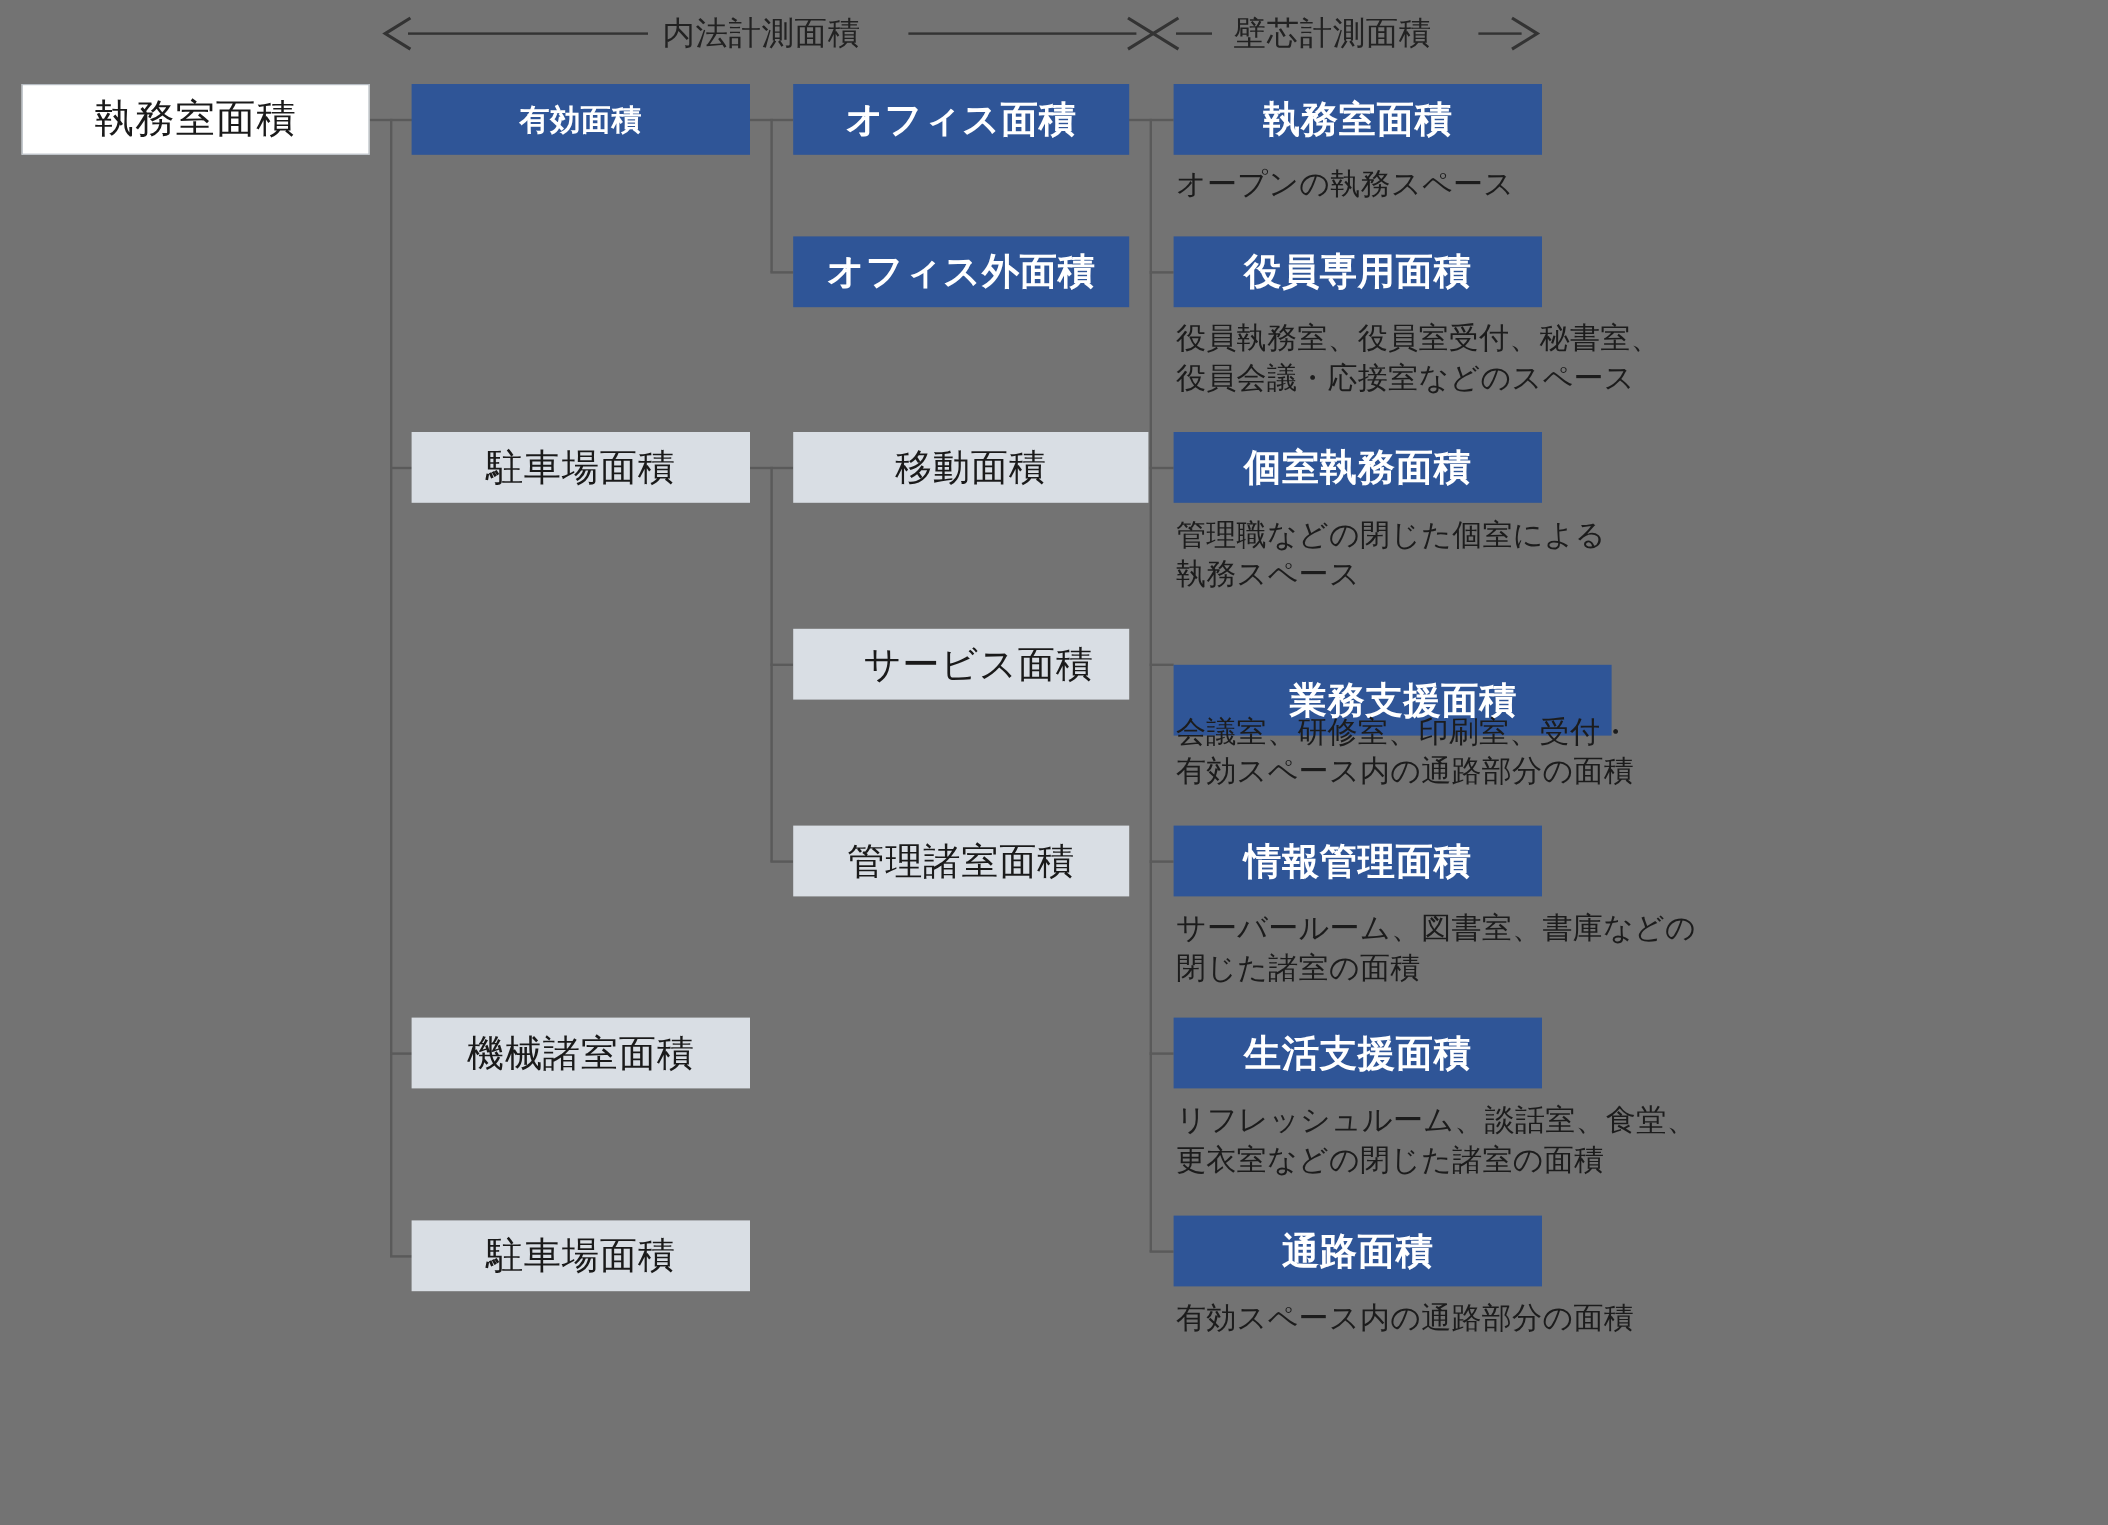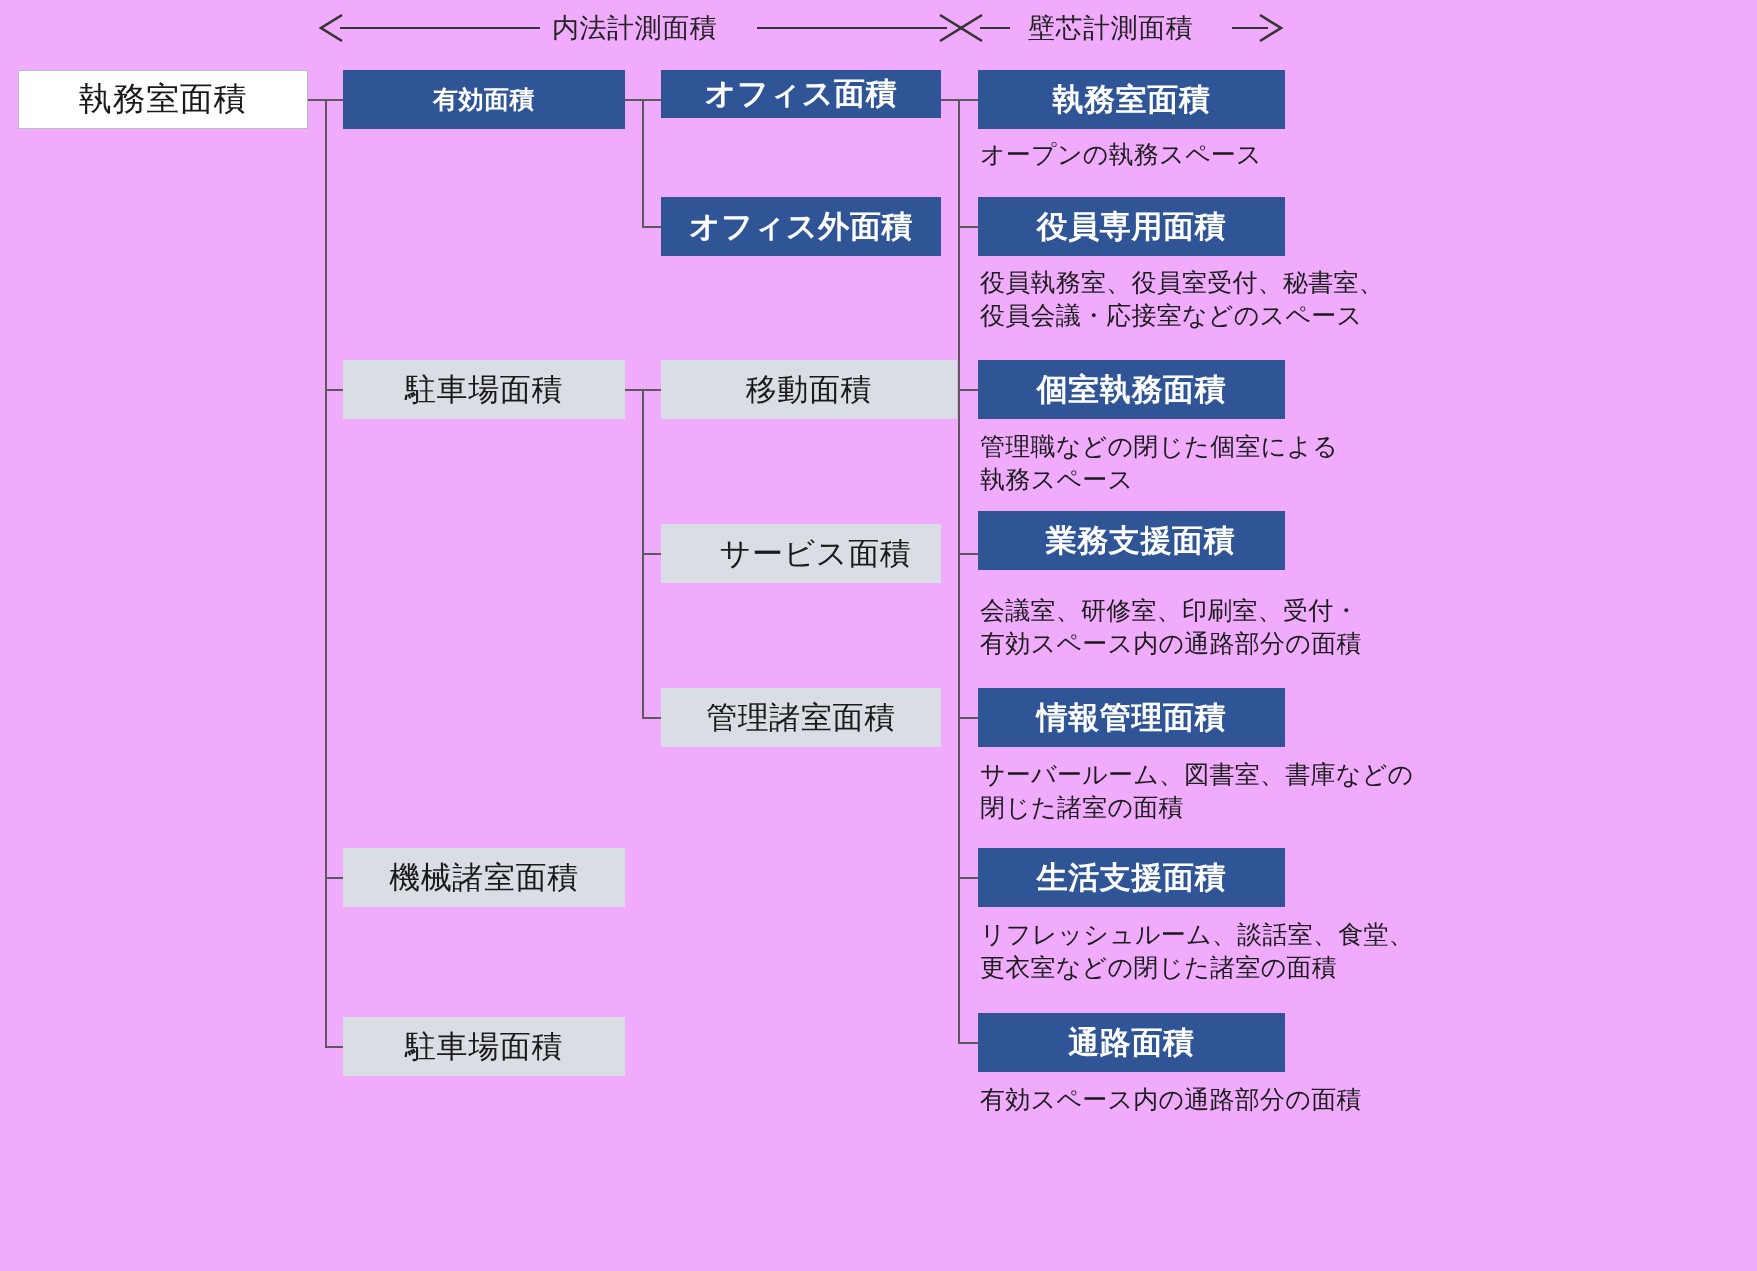--- a/index.html
+++ b/index.html
@@ -8,21 +8,21 @@
     background: #ffffff;
   }
   body {
     font-family: "Liberation Sans", "DejaVu Sans", sans-serif;
     color: #1a1a1a;
   }
   #canvas {
     position: relative;
     width: 1757px;
     height: 1271px;
-    background: #f0abfc;
+    background: #737373;
     overflow: hidden;
   }
 
   
   .node {
     position: absolute;
     box-sizing: border-box;
     display: flex;
     align-items: center;
     justify-content: center;
@@ -156,21 +156,21 @@
   <div class="node gray" style="left:343px; top:360px; width:282px; height:59px; font-size:31px;">
     <span>駐車場面積</span>
   </div>
   <div class="node gray" style="left:343px; top:848px; width:282px; height:59px; font-size:31px;">
     <span>機械諸室面積</span>
   </div>
   <div class="node gray" style="left:343px; top:1017px; width:282px; height:59px; font-size:31px;">
     <span>駐車場面積</span>
   </div>
 
-  <div class="node blue" style="left:661px; top:70px; width:280px; height:48px; font-size:31px;">
+  <div class="node blue" style="left:661px; top:70px; width:280px; height:59px; font-size:31px;">
     <span>オフィス面積</span>
   </div>
   <div class="node blue" style="left:661px; top:197px; width:280px; height:59px; font-size:31px;">
     <span>オフィス外面積</span>
   </div>
   <div class="node gray" style="left:661px; top:360px; width:296px; height:59px; font-size:31px;">
     <span>移動面積</span>
   </div>
   <div class="node gray" style="left:661px; top:524px; width:280px; height:59px; font-size:31px;padding-left:29px;">
     <span>サービス面積</span>
@@ -189,21 +189,21 @@
   </div>
   <div class="desc" style="left:980px; top:266px; width:600px;">役員執務室、役員室受付、秘書室、
 役員会議・応接室などのスペース</div>
 
   <div class="node blue" style="left:978px; top:360px; width:307px; height:59px; font-size:31px;">
     <span>個室執務面積</span>
   </div>
   <div class="desc" style="left:980px; top:430px; width:600px;">管理職などの閉じた個室による
 執務スペース</div>
 
-  <div class="node blue" style="left:978px; top:511px; width:307px; height:59px; font-size:31px;padding-left:18px;">
+  <div class="node blue" style="left:978px; top:554px; width:365px; height:59px; font-size:31px;padding-left:18px;">
     <span>業務支援面積</span>
   </div>
   <div class="desc" style="left:980px; top:594px; width:600px;">会議室、研修室、印刷室、受付・
 有効スペース内の通路部分の面積</div>
 
   <div class="node blue" style="left:978px; top:688px; width:307px; height:59px; font-size:31px;">
     <span>情報管理面積</span>
   </div>
   <div class="desc" style="left:980px; top:758px; width:620px;">サーバールーム、図書室、書庫などの
 閉じた諸室の面積</div>

